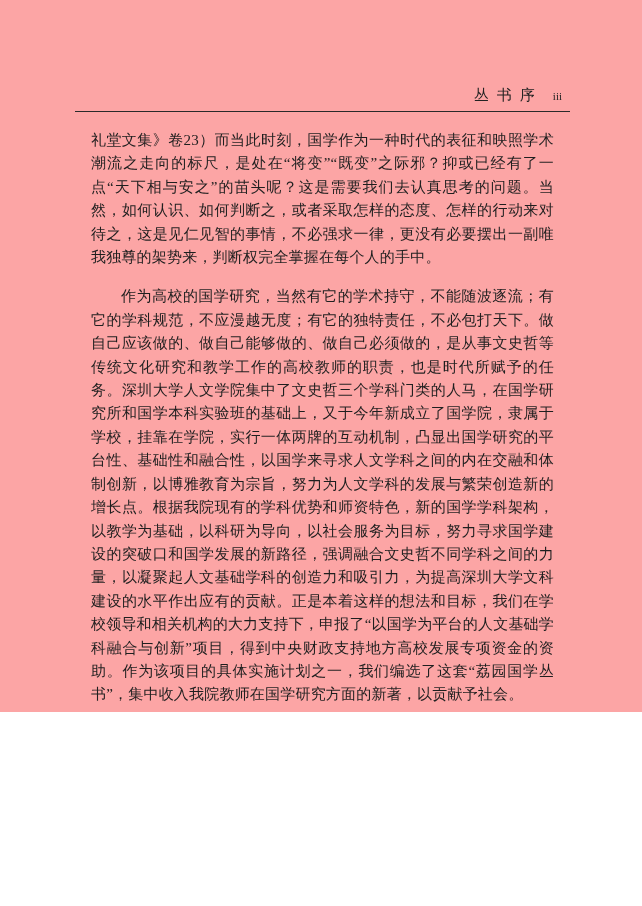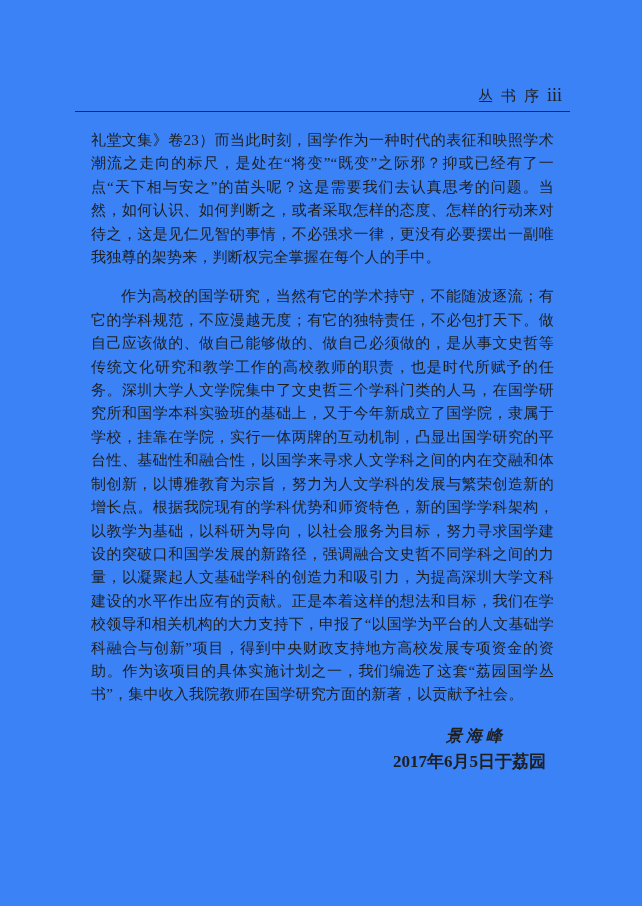--- a/index.html
+++ b/index.html
@@ -3,22 +3,22 @@
 <meta charset="utf-8">
 <style>
   html, body {
     margin: 0;
     padding: 0;
     background: #ffffff;
   }
   .page {
     position: relative;
     width: 642px;
-    height: 906px;
-    background: #3b82f6;
+    height: 712px;
+    background: #fca5a5;
     color: #1f1f1f;
     font-family: "Liberation Serif", "DejaVu Serif", serif;
     overflow: hidden;
   }
   .content {
     position: absolute;
     left: 75px;
     top: 0;
     width: 495px;
   }
@@ -28,22 +28,23 @@
     justify-content: flex-end;
     align-items: baseline;
     font-size: 15px;
     line-height: 17px;
     color: #222222;
   }
   .header-title {
     letter-spacing: 8px;
   }
   .header-pagenum {
+    margin-left: 10px;
     padding-right: 8px;
-    font-size: 18px;
+    font-size: 11px;
   }
   .header-rule {
     margin-top: 6px;
     border: none;
     border-top: 1.3px solid #2a2a2a;
     width: 100%;
   }
   .preface-body {
     margin-top: 17px;
     font-size: 15px;

